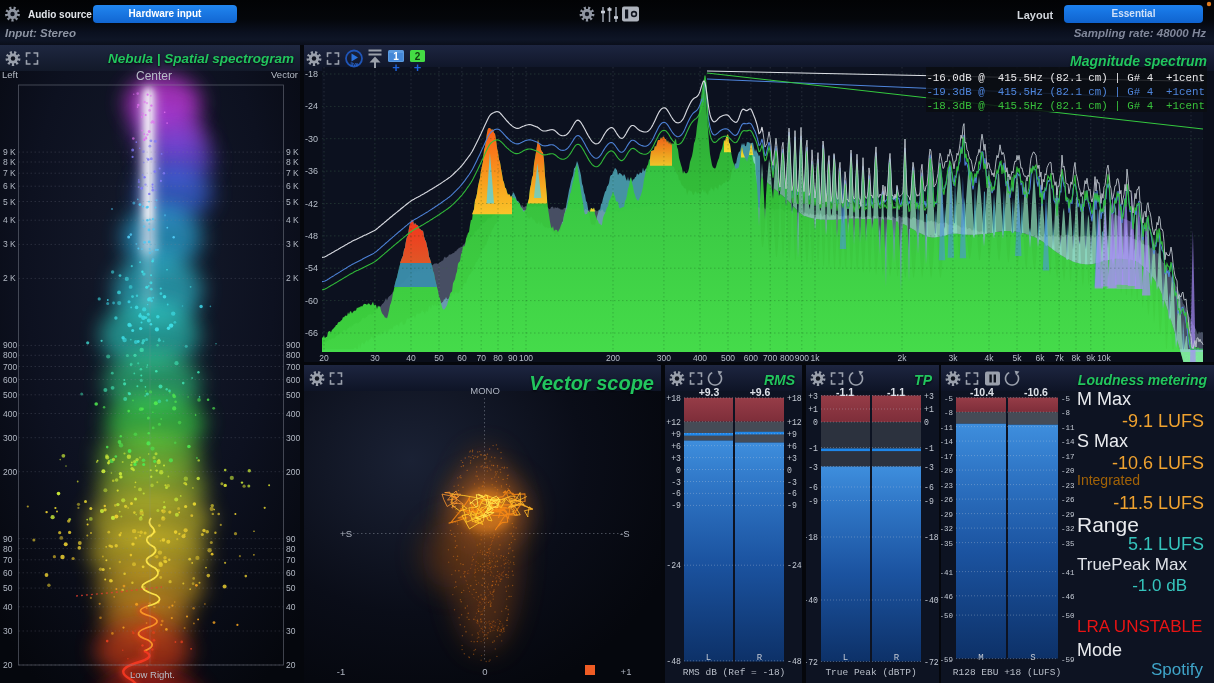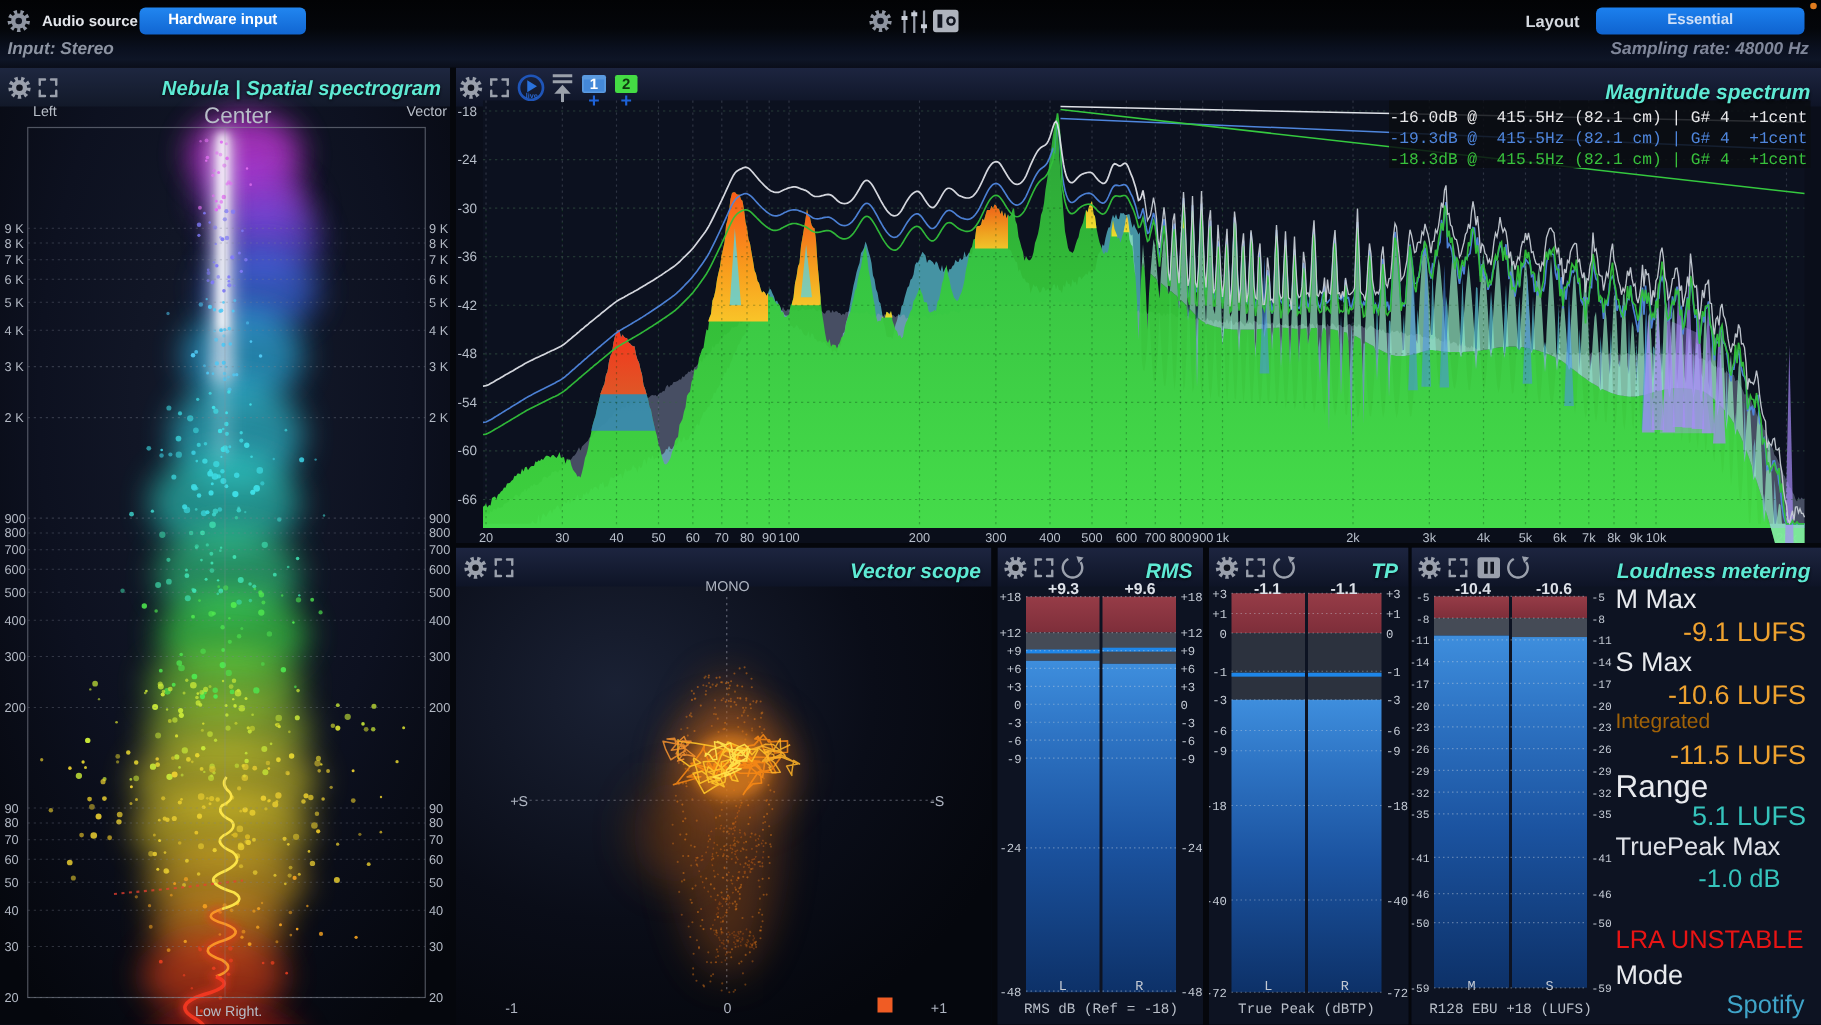--- a/index.html
+++ b/index.html
@@ -1,18 +1,18 @@
 <!DOCTYPE html>
 <html><head><meta charset="utf-8"><style>
 *{margin:0;padding:0;box-sizing:border-box}
 html,body{width:1214px;height:683px;background:#05070c;overflow:hidden;
  font-family:"Liberation Sans",sans-serif;}
 #root{position:absolute;left:0;top:0;width:1214px;height:683px;background:#05070c;}
 .panel{position:absolute;overflow:hidden;}
-.ttl{position:absolute;font-style:italic;font-weight:bold;color:#5eead4;
+.ttl{position:absolute;font-style:italic;font-weight:bold;color:#22c55e;
  text-shadow:0 1px 2px rgba(0,0,0,.8);}
 .lbl{position:absolute;color:#b7bdc7;}
 </style></head><body>
 <div id="root">
 <div class="panel" style="left:0;top:0;width:1214px;height:45px;
  background:linear-gradient(180deg,#020305 0%,#04060a 42%,#0a101f 72%,#0e1526 88%,#0a0e1a 100%);padding-left:44px;">
  <svg width="1214" height="45" style="position:absolute;left:0;top:0">
         <path d="M20.00,14.00L19.55,16.57L17.29,15.74L16.41,17.28L18.25,18.82L16.25,20.50L15.05,18.42L13.39,19.02L13.80,21.39L11.20,21.39L11.61,19.02L9.95,18.42L8.75,20.50L6.75,18.82L8.59,17.28L7.71,15.74L5.45,16.57L5.00,14.00L7.40,14.00L7.71,12.26L5.45,11.43L6.75,9.18L8.59,10.72L9.95,9.58L8.75,7.50L11.20,6.61L11.61,8.98L13.39,8.98L13.80,6.61L16.25,7.50L15.05,9.58L16.41,10.72L18.25,9.18L19.55,11.43L17.29,12.26L17.60,14.00Z" fill="#8f95a1"></path>
         <circle cx="12.5" cy="14.0" r="2.2" fill="#10141f"></circle>
         <path d="M594.50,14.00L594.05,16.57L591.79,15.74L590.91,17.28L592.75,18.82L590.75,20.50L589.55,18.42L587.89,19.02L588.30,21.39L585.70,21.39L586.11,19.02L584.45,18.42L583.25,20.50L581.25,18.82L583.09,17.28L582.21,15.74L579.95,16.57L579.50,14.00L581.90,14.00L582.21,12.26L579.95,11.43L581.25,9.18L583.09,10.72L584.45,9.58L583.25,7.50L585.70,6.61L586.11,8.98L587.89,8.98L588.30,6.61L590.75,7.50L589.55,9.58L590.91,10.72L592.75,9.18L594.05,11.43L591.79,12.26L592.10,14.00Z" fill="#8f95a1"></path>
@@ -27,21 +27,21 @@
           <line x1="607.5" y1="9.5" x2="611.5" y2="9.5"></line>
           <line x1="614" y1="17.5" x2="618" y2="17.5"></line>
         </g>
         <rect x="622" y="6.5" width="17" height="15" rx="2" fill="#aeb3bd"></rect>
         <rect x="625" y="9.5" width="3.2" height="9" fill="#10141f"></rect>
         <circle cx="634" cy="14" r="3.2" fill="#10141f"></circle>
         <circle cx="634" cy="14" r="1.6" fill="#aeb3bd"></circle>
         <circle cx="1209" cy="4" r="2.2" fill="#e07b1e"></circle>
       </svg>
       <div style="position:absolute;left:28px;top:9px;font-size:10px;font-weight:bold;color:#e2e5ea;">Audio source</div>
-      <div style="position:absolute;left:93px;top:5px;width:111px;height:18px;border-radius:4px;background:linear-gradient(180deg,#2186f0,#1166d2);text-align:center;font-size:10px;font-weight:bold;color:#fff;line-height:18px;">Hardware input</div>
+      <div style="position:absolute;left:93px;top:5px;width:144px;height:18px;border-radius:4px;background:linear-gradient(180deg,#2186f0,#1166d2);text-align:center;font-size:10px;font-weight:bold;color:#fff;line-height:18px;">Hardware input</div>
       <div style="position:absolute;left:5px;top:27px;font-size:11.5px;font-style:italic;font-weight:bold;color:#8d94a2;">Input: Stereo</div>
       <div style="position:absolute;left:1017px;top:9px;font-size:11px;font-weight:bold;color:#d4d8de;">Layout</div>
       <div style="position:absolute;left:1064px;top:5px;width:139px;height:18px;border-radius:4px;background:linear-gradient(180deg,#1c80ee,#0f63cf);text-align:center;font-size:10px;font-weight:bold;color:#cfe0f8;line-height:18px;">Essential</div>
       <div style="position:absolute;right:8px;top:27px;font-size:11.5px;font-style:italic;font-weight:bold;color:#80879a;">Sampling rate: 48000 Hz</div>
     </div>
     <div class="panel" style="left:0;top:45px;width:300px;height:638px;background:#0b0f1b;">
       <svg width="300" height="638" style="position:absolute;left:0;top:0">
         <defs>
           <radialGradient id="nbg" cx="50%" cy="35%" r="75%">
             <stop offset="0%" stop-color="#151b2c"></stop>
@@ -690,22 +690,22 @@
         <text x="3.0" y="589.0" font-size="8.5" fill="#b3b9c4" text-anchor="start">30</text>
         <text x="286.0" y="589.0" font-size="8.5" fill="#b3b9c4" text-anchor="start">30</text>
         <text x="3.0" y="623.0" font-size="8.5" fill="#b3b9c4" text-anchor="start">20</text>
         <text x="286.0" y="623.0" font-size="8.5" fill="#b3b9c4" text-anchor="start">20</text>
         <line x1="150" y1="40.0" x2="150" y2="620.0" stroke="#8a909c" stroke-opacity="0.3" stroke-width="0.7"></line>
         <path d="M20.50,13.50L20.05,16.07L17.79,15.24L16.91,16.78L18.75,18.32L16.75,20.00L15.55,17.92L13.89,18.52L14.30,20.89L11.70,20.89L12.11,18.52L10.45,17.92L9.25,20.00L7.25,18.32L9.09,16.78L8.21,15.24L5.95,16.07L5.50,13.50L7.90,13.50L8.21,11.76L5.95,10.93L7.25,8.68L9.09,10.22L10.45,9.08L9.25,7.00L11.70,6.11L12.11,8.48L13.89,8.48L14.30,6.11L16.75,7.00L15.55,9.08L16.91,10.22L18.75,8.68L20.05,10.93L17.79,11.76L18.10,13.50Z" fill="#9aa0ac"></path>
         <circle cx="13.0" cy="13.5" r="2.2" fill="#10141f"></circle>
         <path d="M30.0,8.0 L26.5,8.0 L26.5,11.5 M34.0,8.0 L37.5,8.0 L37.5,11.5 M30.0,19.0 L26.5,19.0 L26.5,15.5 M34.0,19.0 L37.5,19.0 L37.5,15.5" stroke="#9aa0ac" stroke-width="1.6" fill="none" stroke-linecap="round"></path>
       </svg>
       <div class="ttl" style="right:6px;top:6px;font-size:13.5px;">Nebula | Spatial spectrogram</div>
-      <div class="lbl" style="left:2px;top:24px;font-size:9.5px;margin-left:20px;">Left</div>
-      <div class="lbl" style="left:136px;top:24px;font-size:15px;">Center</div>
+      <div class="lbl" style="left:2px;top:24px;font-size:9.5px;">Left</div>
+      <div class="lbl" style="left:136px;top:24px;font-size:12px;">Center</div>
       <div class="lbl" style="right:2px;top:24px;font-size:9.5px;">Vector</div>
       <div class="lbl" style="left:130px;bottom:3px;font-size:9.5px;">Low Right.</div>
     </div>
     <div class="panel" style="left:304px;top:45px;width:910px;height:317px;background:#0a0e1a;">
       <svg width="910" height="317" style="position:absolute;left:0;top:0">
         <defs>
           <linearGradient id="shdr" x1="0" y1="0" x2="0" y2="1">
             <stop offset="0%" stop-color="#1d2540"></stop>
             <stop offset="100%" stop-color="#0e1426"></stop>
           </linearGradient>
@@ -1290,21 +1290,21 @@
         <text x="48" y="172" font-size="9.5" fill="#aeb4c0" text-anchor="end">+S</text>
         <text x="316" y="172" font-size="9.5" fill="#aeb4c0" text-anchor="start">-S</text>
         <text x="37" y="310" font-size="9.5" fill="#aeb4c0" text-anchor="middle">-1</text>
         <text x="181" y="310" font-size="9.5" fill="#aeb4c0" text-anchor="middle">0</text>
         <text x="322" y="310" font-size="9.5" fill="#aeb4c0" text-anchor="middle">+1</text>
         <rect x="281" y="300" width="10" height="10" fill="#f05c24"></rect>
         <path d="M20.50,13.50L20.05,16.07L17.79,15.24L16.91,16.78L18.75,18.32L16.75,20.00L15.55,17.92L13.89,18.52L14.30,20.89L11.70,20.89L12.11,18.52L10.45,17.92L9.25,20.00L7.25,18.32L9.09,16.78L8.21,15.24L5.95,16.07L5.50,13.50L7.90,13.50L8.21,11.76L5.95,10.93L7.25,8.68L9.09,10.22L10.45,9.08L9.25,7.00L11.70,6.11L12.11,8.48L13.89,8.48L14.30,6.11L16.75,7.00L15.55,9.08L16.91,10.22L18.75,8.68L20.05,10.93L17.79,11.76L18.10,13.50Z" fill="#9aa0ac"></path>
         <circle cx="13.0" cy="13.5" r="2.2" fill="#10141f"></circle>
         <path d="M30.0,8.0 L26.5,8.0 L26.5,11.5 M34.0,8.0 L37.5,8.0 L37.5,11.5 M30.0,19.0 L26.5,19.0 L26.5,15.5 M34.0,19.0 L37.5,19.0 L37.5,15.5" stroke="#9aa0ac" stroke-width="1.6" fill="none" stroke-linecap="round"></path>
       </svg>
-      <div class="ttl" style="right:7px;top:7px;font-size:14px;">Vector scope</div>
+      <div class="ttl" style="right:7px;top:7px;font-size:20px;">Vector scope</div>
     </div>
     <div class="panel" style="left:665px;top:365px;width:137px;height:318px;background:#0d1322;">
       <svg width="137" height="318" style="position:absolute;left:0;top:0">
         <defs>
           <linearGradient id="mhdr665" x1="0" y1="0" x2="0" y2="1">
             <stop offset="0%" stop-color="#1d2540"></stop>
             <stop offset="100%" stop-color="#0e1426"></stop>
           </linearGradient>
           <linearGradient id="blu665" x1="0" y1="0" x2="0" y2="1">
             <stop offset="0%" stop-color="#3e8edd"></stop>

